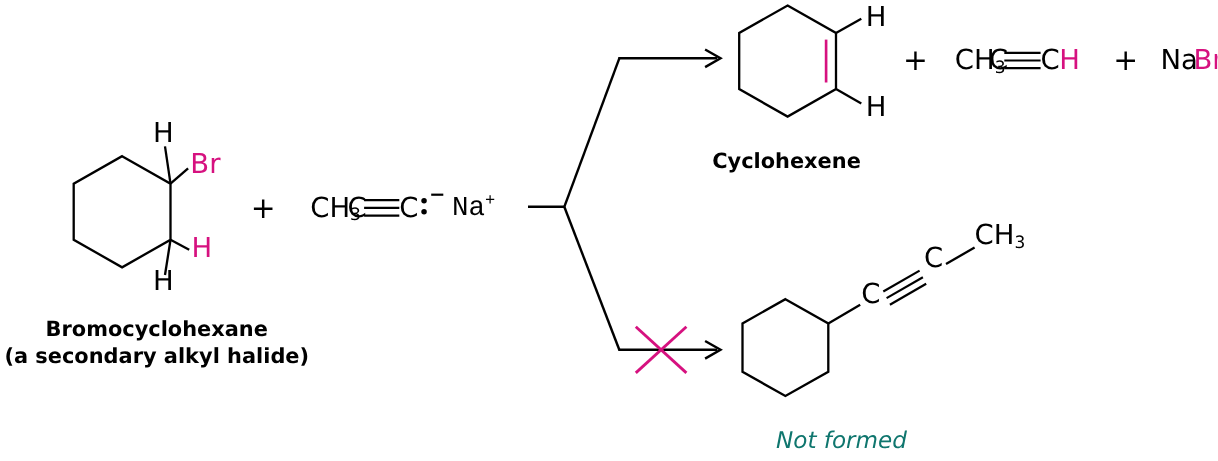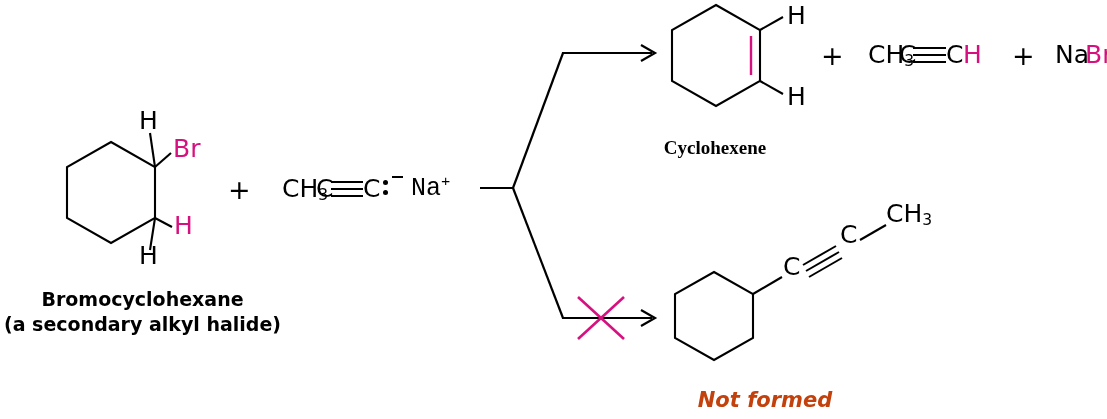--- a/index.html
+++ b/index.html
@@ -63,23 +63,23 @@
   .caption {
     font-family: "DejaVu Sans", "Liberation Sans", sans-serif;
     font-size: 19px;
     font-weight: bold;
     color: #000000;
     text-align: center;
   }
   .notformed {
     font-family: "DejaVu Sans", "Liberation Sans", sans-serif;
     font-size: 21px;
-    font-weight: bold;
+    font-weight: normal;
     font-style: italic;
-    color: #c2410c;
+    color: #0f766e;
     text-align: center;
   }
   .lonepair {
     position: absolute;
   }
   .lonepair i {
     display: block;
     width: 5px;
     height: 5px;
     border-radius: 50%;
@@ -197,21 +197,21 @@
   </div>
 
   <div class="minus-bar" style="left:392px; top:176px;"></div>
 
   <div class="txt formula" style="left:411px; top:176px;font-family:Liberation Mono, monospace;"><span>Na</span><sup>+</sup></div>
 
   <div class="txt atom" style="left:787px; top:3px;">H</div>
 
   <div class="txt atom" style="left:787px; top:84px;">H</div>
 
-  <div class="txt caption" style="left:620px; top:138px; width:190px;font-family:Liberation Serif, serif;">Cyclohexene</div>
+  <div class="txt caption" style="left:620px; top:138px; width:190px;">Cyclohexene</div>
 
   <div class="txt plus" style="left:821px; top:42px;">+</div>
 
   <div class="txt formula" style="left:868px; top:42px;"><span>CH</span><sub>3</sub></div>
 
   <div class="txt formula" style="left:899px; top:42px;">C</div>
 
   <div class="txt formula" style="left:946px; top:42px;">C</div>
 
   <div class="txt formula pink" style="left:963px; top:42px;">H</div>

